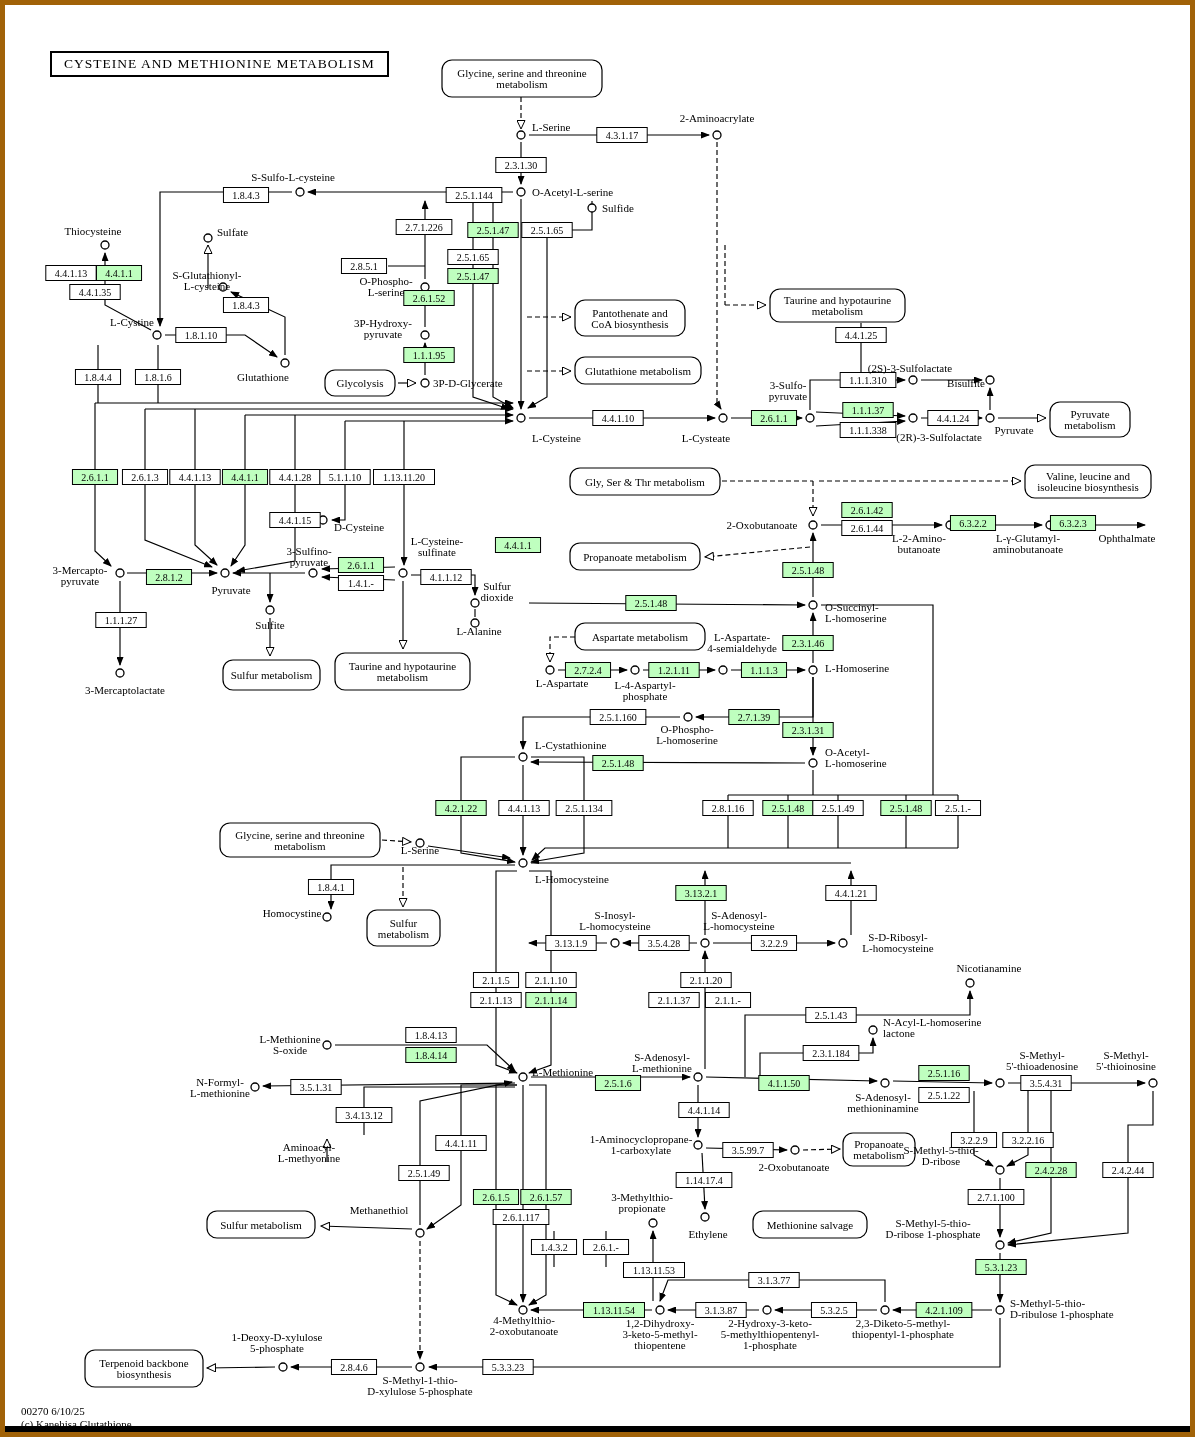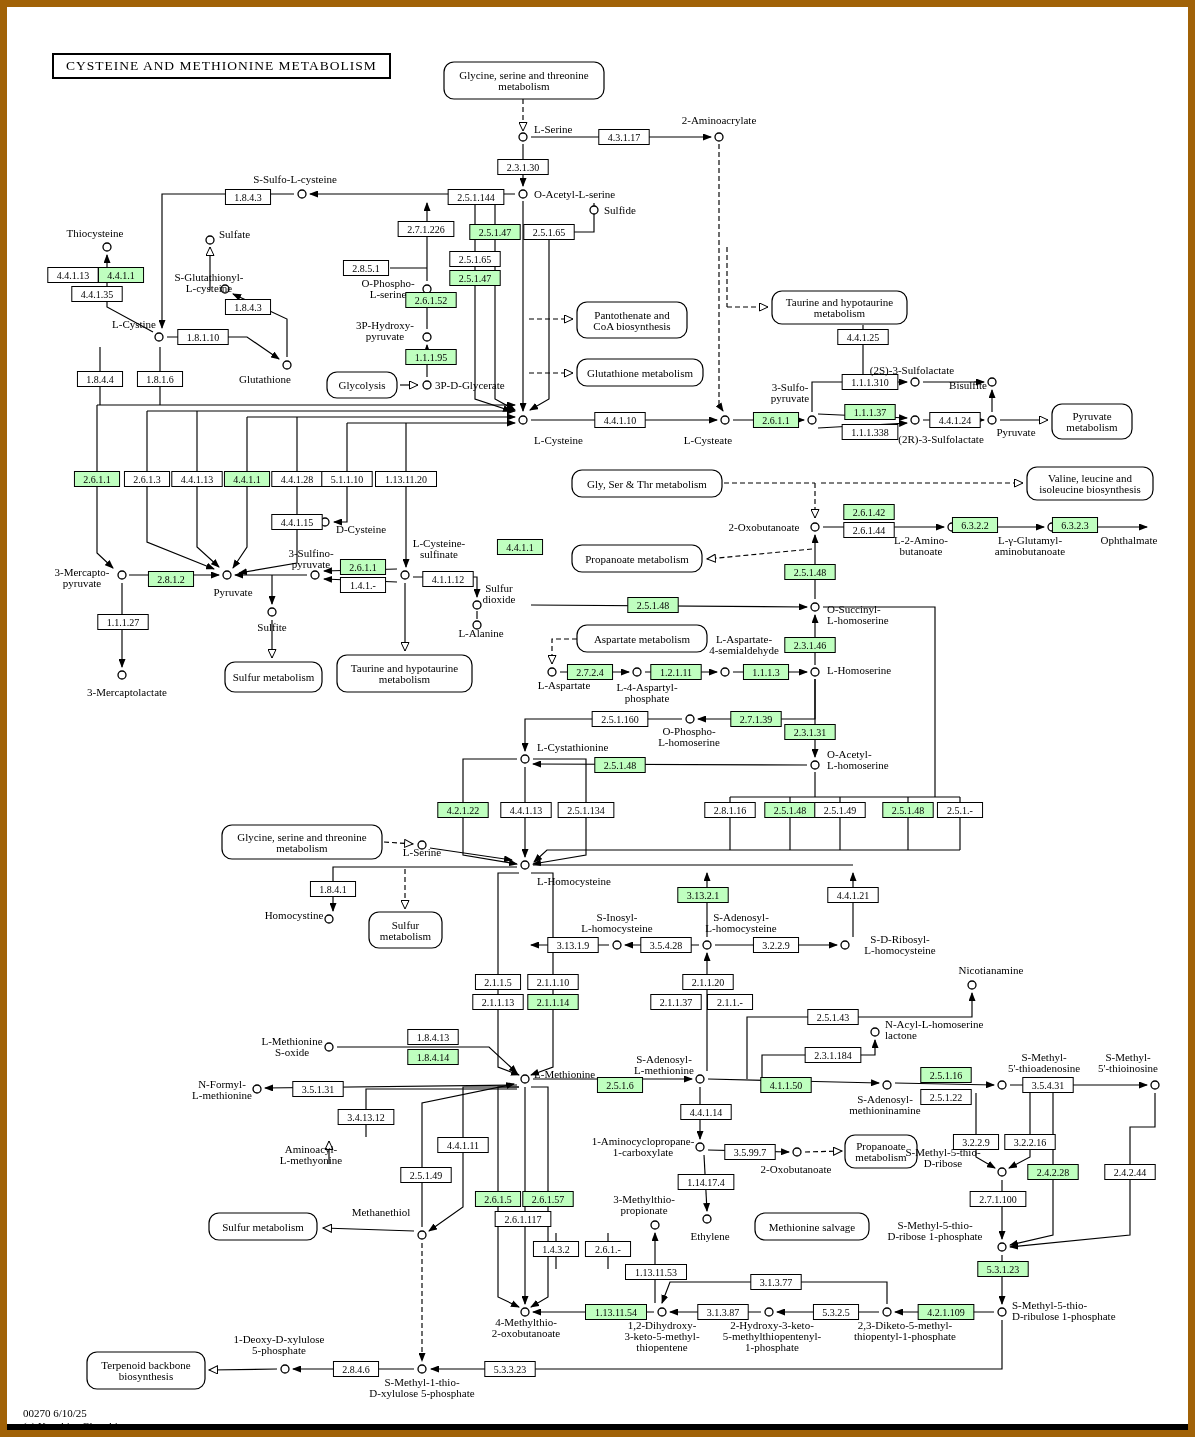--- a/index.html
+++ b/index.html
@@ -1,16 +1,16 @@
 <!DOCTYPE html>
 <html><head>
 <meta charset="utf-8">
 <style>
   html,body{margin:0;padding:0;background:#fff;}
-  #page{position:relative;width:1195px;height:1437px;background:#fff;border:7px solid #a16207;box-sizing:border-box;overflow:hidden;font-family:"Liberation Serif",serif;}
+  #page{position:relative;width:1195px;height:1437px;background:#fff;border:5px solid #a16207;box-sizing:border-box;overflow:hidden;font-family:"Liberation Serif",serif;}
   #diagram{position:absolute;left:0;top:0;}
   #diagram text{font-family:"Liberation Serif",serif;fill:#000;}
   #diagram .ec{font-size:10px;}
   #diagram .cmp{font-size:11px;}
   #diagram .pw{font-size:11px;}
   #title-box{position:absolute;left:45px;top:46px;border:2px solid #000;padding:3px 12px;font-size:13.5px;letter-spacing:1px;background:#fff;}
   #footer{position:absolute;left:16px;top:1400px;font-size:11px;line-height:13px;}
   #bottom-strip{position:absolute;left:0;bottom:0;width:100%;height:6px;background:#000;}
 </style>
 </head>

